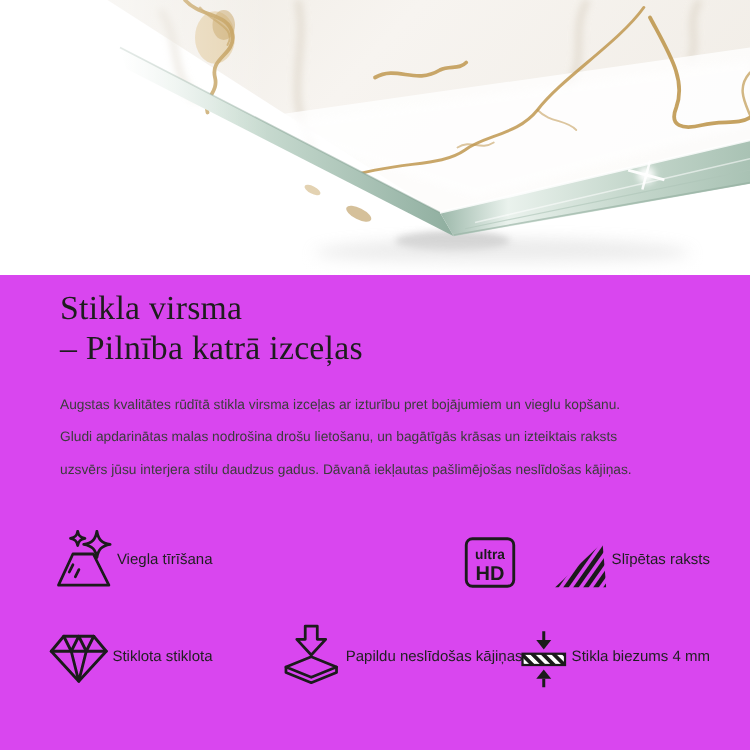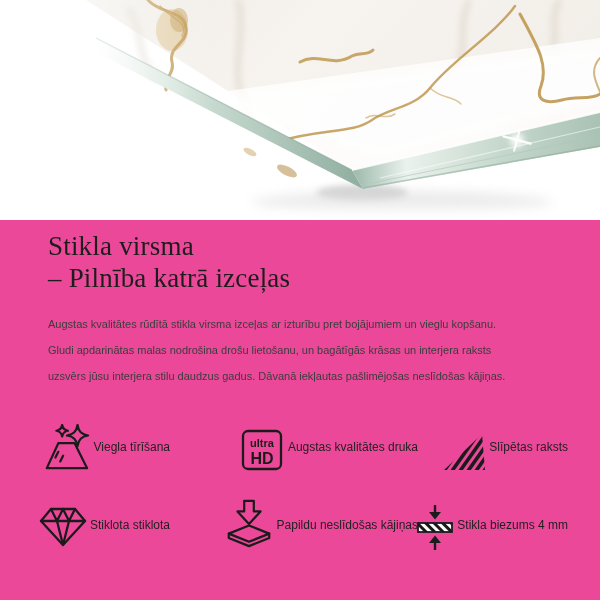--- a/index.html
+++ b/index.html
@@ -1,16 +1,16 @@
 <!DOCTYPE html>
 <html><head>
 <meta charset="utf-8">
 <style>
   html,body{margin:0;padding:0;background:#fff;}
-  .page{position:relative;width:600px;height:600px;background:#ec4899;overflow:hidden;
+  .page{position:relative;width:600px;height:600px;background:#d946ef;overflow:hidden;
         font-family:"Liberation Sans",sans-serif;color:#222;}
   .hero{display:block;width:600px;height:220px;}
   .content{padding:4px 48px 0 48px;}
   .title{font-family:"Liberation Serif",serif;font-weight:400;color:#1d1d1d;
          font-size:27px;line-height:32px;margin:6px 0 0 0;letter-spacing:.2px;}
   .intro{margin-top:17px;font-size:11px;line-height:26px;color:#3c3c3c;}
   .intro span{display:block;white-space:nowrap;}
   .features{margin-top:33px;display:grid;grid-template-columns:122px 248px 150px;row-gap:28px;}
   .feature{display:flex;flex-direction:row;align-items:center;justify-content:flex-end;}
   .icon-box{height:50px;display:flex;align-items:flex-end;justify-content:center;}
@@ -109,21 +109,21 @@
   </svg>
 
   <div class="content">
     <h1 class="title">
       <span style="display:block">Stikla virsma</span>
       <span style="display:block">– Pilnība katrā izceļas</span>
     </h1>
 
     <p class="intro">
       <span>Augstas kvalitātes rūdītā stikla virsma izceļas ar izturību pret bojājumiem un vieglu kopšanu.</span>
-      <span>Gludi apdarinātas malas nodrošina drošu lietošanu, un bagātīgās krāsas un interjera raksts</span>
+      <span>Gludi apdarinātas malas nodrošina drošu lietošanu, un bagātīgās krāsas un izteiktais raksts</span>
       <span>uzsvērs jūsu interjera stilu daudzus gadus. Dāvanā iekļautas pašlimējošas neslīdošas kājiņas.</span>
     </p>
 
     <div class="features">
 
       <div class="feature">
         <div class="icon-box">
           <svg width="56" height="48" viewBox="0 0 58 50">
             <path class="ic" d="M9,46 L21,20 H38 L51,46 Z" stroke-width="2.5"></path>
             <path class="ic" d="M18,35 L21,29" stroke-width="1.7"></path>
@@ -136,21 +136,20 @@
       </div>
 
       <div class="feature">
         <div class="icon-box">
           <svg width="52" height="44" viewBox="0 0 52 44">
             <rect class="ic" x="7" y="3" width="38" height="38" rx="5" stroke-width="2.6"></rect>
             <text class="ic-txt" x="26" y="19" font-size="11" font-weight="600">ultra</text>
             <text class="ic-txt" x="26" y="36" font-size="16" font-weight="700">HD</text>
           </svg>
         </div>
-        <div class="feature-label">Augstas kvalitātes druka</div>
       </div>
 
       <div class="feature">
         <div class="icon-box">
           <svg width="54" height="46" viewBox="0 0 54 46">
             <defs>
                 <clipPath id="triClip">
                   <path d="M9,44 L50,44 L47,8 Z"></path>
                 </clipPath>
               </defs>

